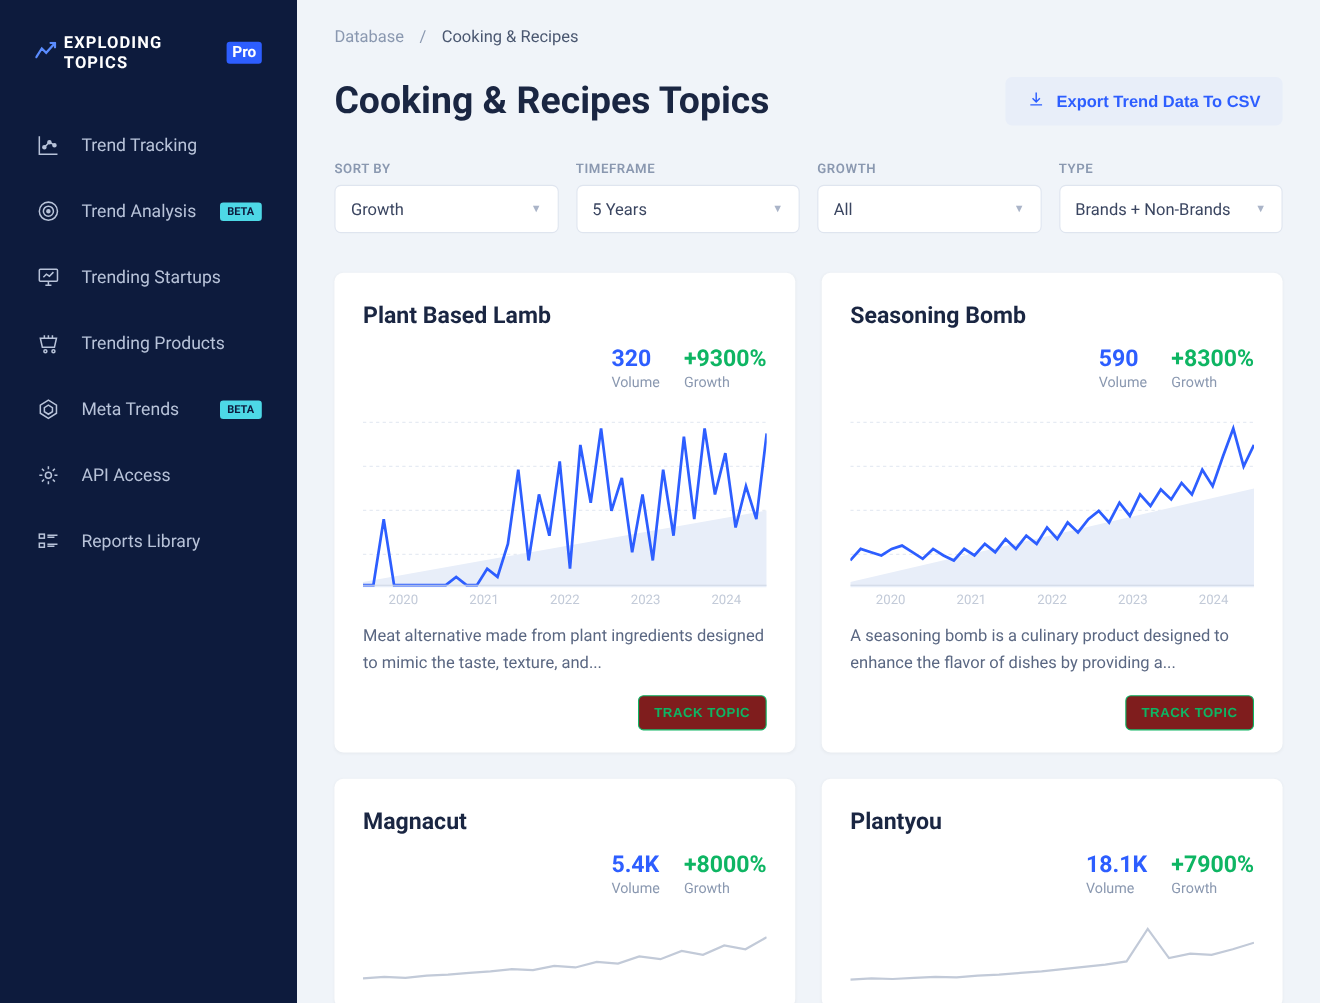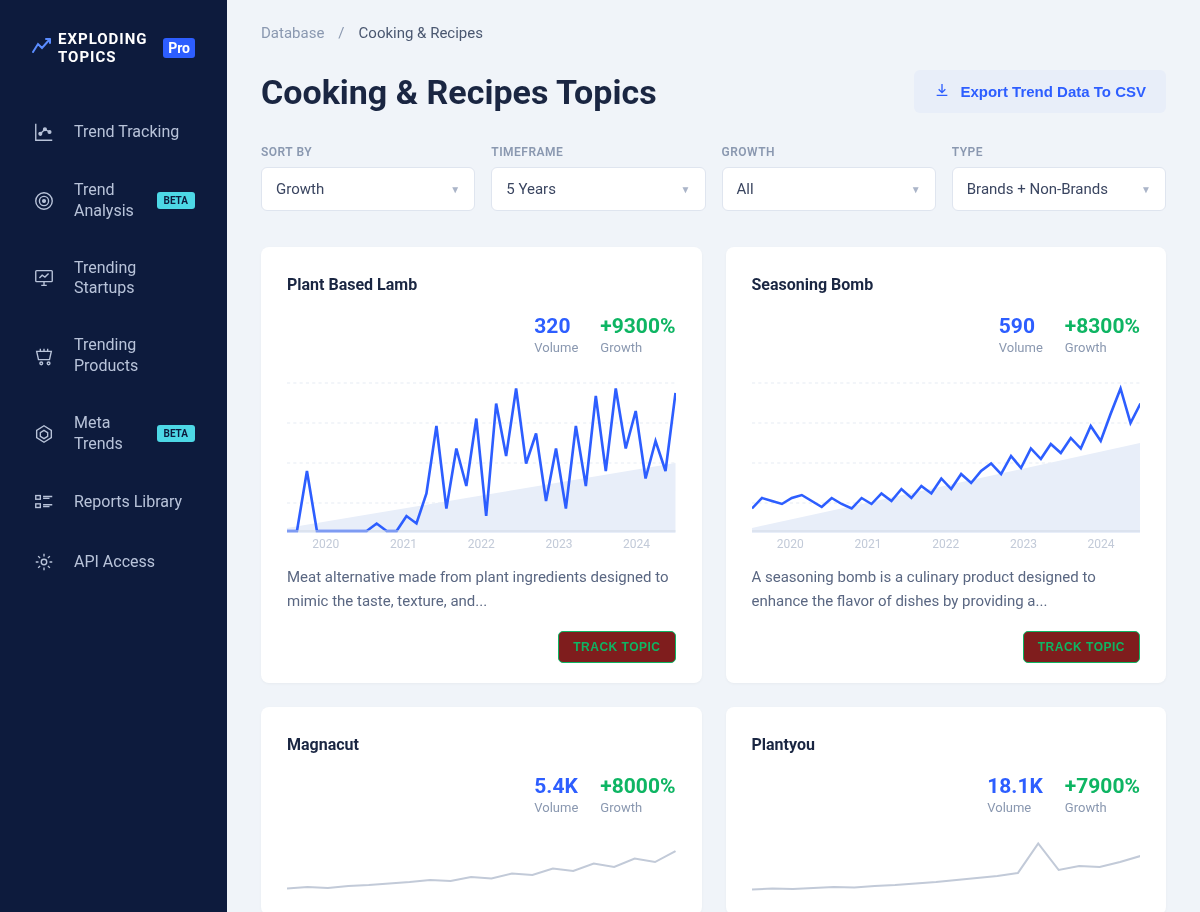--- a/index.html
+++ b/index.html
@@ -1,17 +1,17 @@
 <!DOCTYPE html>
 <html><head>
 <meta charset="utf-8">
 <style>
 * { margin: 0; padding: 0; box-sizing: border-box; }
 body { font-family: -apple-system, BlinkMacSystemFont, 'Segoe UI', Roboto, sans-serif; background: #f0f4f9; width: 1200px; height: 912px; overflow: hidden; display: flex; }
-.sidebar { width: 227px; background: #0d1b3d; color: #fff; padding: 30px 0 0 0; flex-shrink: 0; position: relative; }
+.sidebar { width: 270px; background: #0d1b3d; color: #fff; padding: 30px 0 0 0; flex-shrink: 0; position: relative; }
 .logo { display: flex; align-items: center; gap: 6px; padding: 0 32px 36px 32px; }
 .logo-icon { color: #5a8cff; }
 .logo-text { font-weight: 700; font-size: 15px; letter-spacing: 1px; color: #fff; }
 .logo-pro { background: #2d5eff; color: #fff; font-size: 14px; font-weight: 700; padding: 2px 5px; border-radius: 3px; }
 .nav-item { display: flex; align-items: center; gap: 18px; padding: 18px 32px; cursor: pointer; font-size: 16px; color: #b8c3d9; position: relative; }
 .nav-item.active { color: #fff; font-weight: 600; }
 .nav-item.active::after { content: ''; position: absolute; right: -1px; top: 50%; transform: translateY(-50%); width: 20px; height: 20px; background: #f0f4f9; border-radius: 50% 0 0 50%; }
 .nav-icon { width: 24px; height: 24px; flex-shrink: 0; display: flex; align-items: center; justify-content: center; }
 .nav-label { flex: 1; line-height: 1.3; }
 .beta-badge { background: #4dd8e6; color: #0d1b3d; font-size: 10px; font-weight: 700; padding: 3px 7px; border-radius: 3px; }
@@ -22,21 +22,21 @@
 .page-title { font-size: 34px; font-weight: 700; color: #1a2642; }
 .export-btn { display: flex; align-items: center; gap: 10px; background: #e8eef9; color: #2d5eff; font-weight: 600; font-size: 15px; padding: 12px 20px; border-radius: 6px; cursor: pointer; border: none; }
 .filters { display: flex; gap: 16px; margin-bottom: 36px; }
 .filter { flex: 1; }
 .filter-label { font-size: 12px; font-weight: 600; color: #8a98b0; letter-spacing: 0.5px; margin-bottom: 8px; }
 .filter-select { width: 100%; height: 44px; background: #fff; border: 1px solid #dfe5ef; border-radius: 6px; padding: 0 14px; font-size: 15px; color: #3a4560; display: flex; align-items: center; justify-content: space-between; cursor: pointer; }
 .chev { color: #aab4c8; font-size: 10px; }
 .cards { display: grid; grid-template-columns: 1fr 1fr; gap: 24px; }
 .card { background: #fff; border-radius: 8px; padding: 28px 26px 20px 26px; box-shadow: 0 1px 3px rgba(0,0,0,0.04); }
 .card-header { display: flex; justify-content: space-between; align-items: flex-start; margin-bottom: 18px; }
-.card-title { font-size: 16px; font-weight: 700; color: #1a2642; text-align: center; }
+.card-title { font-size: 21px; font-weight: 700; color: #1a2642; text-align: center; }
 .card-stats { display: flex; gap: 22px; }
 .stat { text-align: left; }
 .stat-value { font-size: 21px; font-weight: 700; margin-top: 39px; }
 .stat-value.volume { color: #2d5eff; }
 .stat-value.growth { color: #0eb563; }
 .stat-label { font-size: 13px; color: #8a98b0; margin-top: 2px; }
 .chart { height: 180px; margin-bottom: 12px; position: relative; }
 .chart svg { width: 100%; height: 160px; }
 .chart-years { display: flex; justify-content: space-around; font-size: 12px; color: #c2cad8; }
 .card-desc { font-size: 15px; color: #5a6782; line-height: 1.6; margin-bottom: 18px; }
@@ -116,37 +116,37 @@
           <path d="M12 8 L16 10.5 v4 L12 17 L8 14.5 v-4 Z"></path>
         </svg>
       </span>
     <span class="nav-label">Meta Trends</span>
     <span class="beta-badge">BETA</span>
   </div>
 
   <div class="nav-item">
     <span class="nav-icon">
         <svg width="22" height="22" viewBox="0 0 24 24" fill="none" stroke="#b8c3d9" stroke-width="1.5">
+          <circle cx="12" cy="12" r="3"></circle>
+          <path d="M12 3 v3 M12 18 v3 M3 12 h3 M18 12 h3 M5.6 5.6 l2.1 2.1 M16.3 16.3 l2.1 2.1 M5.6 18.4 l2.1 -2.1 M16.3 7.7 l2.1 -2.1"></path>
+        </svg>
+      </span>
+    <span class="nav-label">API Access</span>
+  </div>
+
+  <div class="nav-item">
+    <span class="nav-icon">
+        <svg width="22" height="22" viewBox="0 0 24 24" fill="none" stroke="#b8c3d9" stroke-width="1.5">
           <rect x="3" y="5" width="5" height="4"></rect>
           <path d="M11 6 h10 M11 8 h7"></path>
           <rect x="3" y="14" width="5" height="4"></rect>
           <path d="M11 15 h10 M11 17 h7"></path>
         </svg>
       </span>
     <span class="nav-label">Reports Library</span>
-  </div>
-
-  <div class="nav-item">
-    <span class="nav-icon">
-        <svg width="22" height="22" viewBox="0 0 24 24" fill="none" stroke="#b8c3d9" stroke-width="1.5">
-          <circle cx="12" cy="12" r="3"></circle>
-          <path d="M12 3 v3 M12 18 v3 M3 12 h3 M18 12 h3 M5.6 5.6 l2.1 2.1 M16.3 16.3 l2.1 2.1 M5.6 18.4 l2.1 -2.1 M16.3 7.7 l2.1 -2.1"></path>
-        </svg>
-      </span>
-    <span class="nav-label">API Access</span>
   </div>
 </div>
 
 <div class="main">
   <div class="breadcrumb">
     <span>Database</span>
     <span>/</span>
     <span class="current">Cooking &amp; Recipes</span>
   </div>
 

